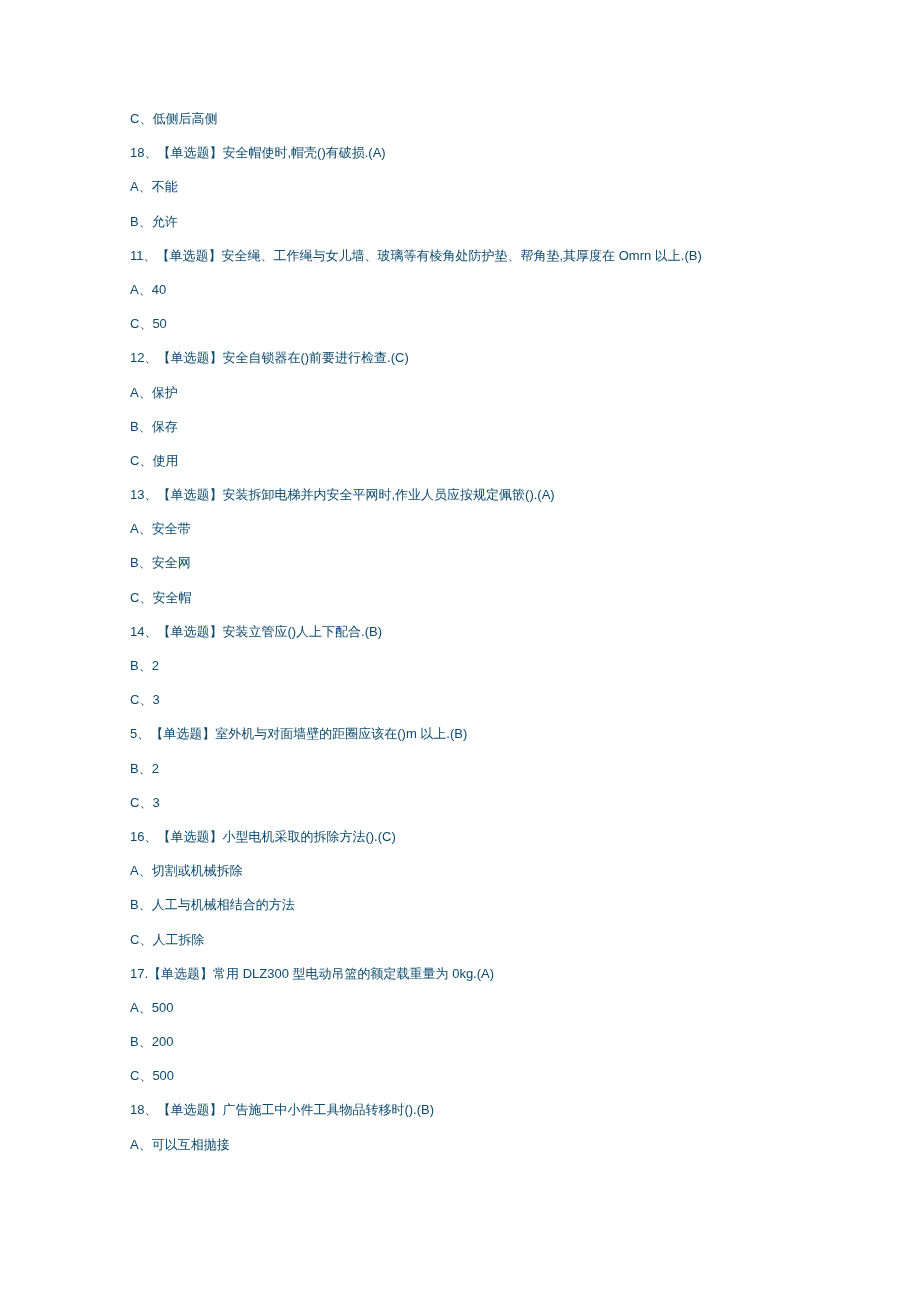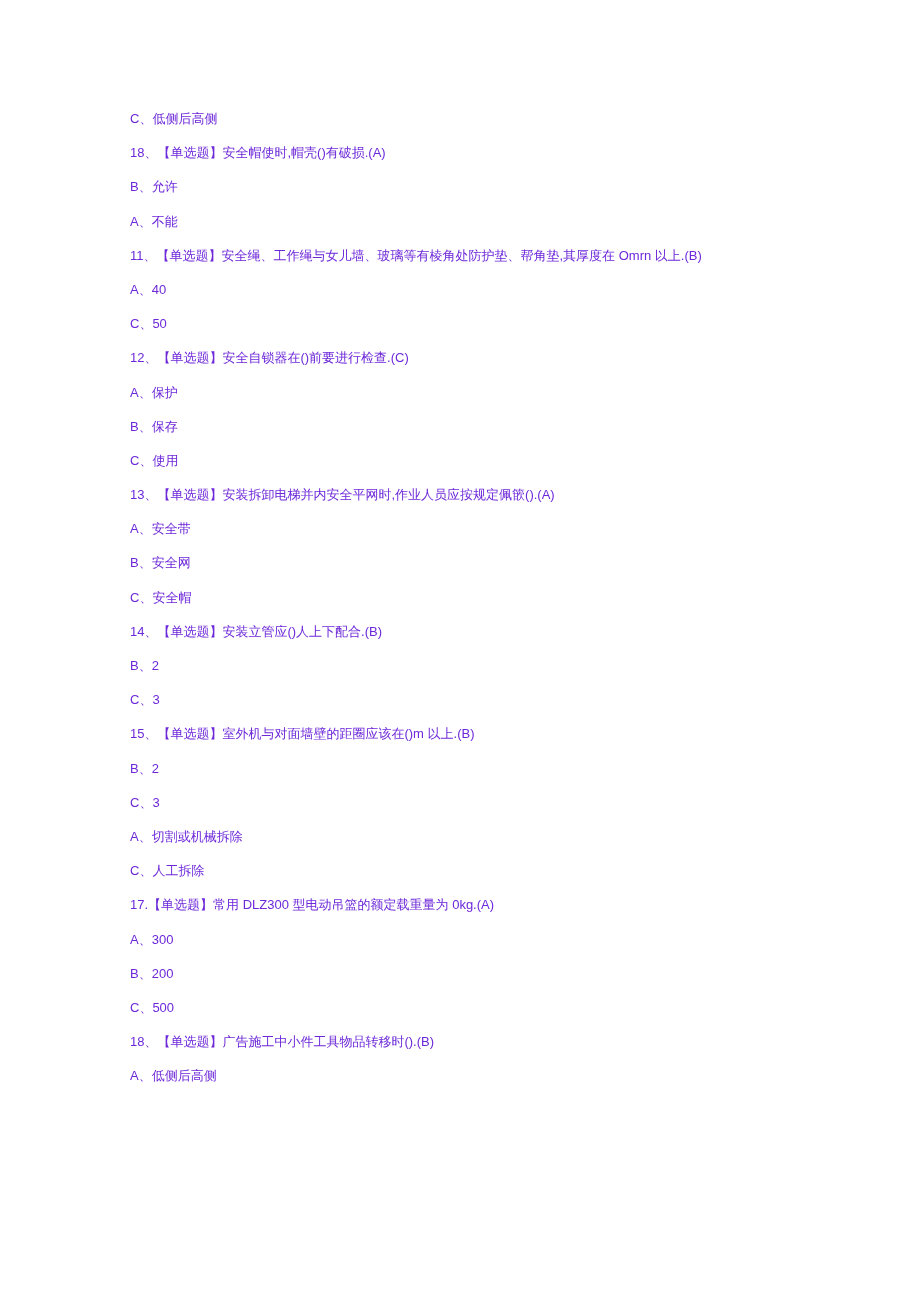--- a/index.html
+++ b/index.html
@@ -7,53 +7,55 @@
       padding: 0;
       background: #ffffff;
       font-family: "Microsoft YaHei", "SimSun", Arial, sans-serif;
       width: 920px;
     }
     .page {
       padding: 110px 130px 60px 130px;
     }
     .line {
       font-size: 13px;
-      color: #6d28d9;
+      color: #0c4a6e;
       line-height: 1.4;
       margin-bottom: 16px;
       white-space: pre-wrap;
     }
   </style>
 </head>
 <body>
 
 <div class="page">
   <div class="line">C、低侧后高侧</div>
   <div class="line">18、【单选题】安全帽使时,帽壳()有破损.(A)</div>
+  <div class="line">A、不能</div>
   <div class="line">B、允许</div>
-  <div class="line">A、不能</div>
   <div class="line">11、【单选题】安全绳、工作绳与女儿墙、玻璃等有棱角处防护垫、帮角垫,其厚度在 Omrn 以上.(B)</div>
   <div class="line">A、40</div>
   <div class="line">C、50</div>
   <div class="line">12、【单选题】安全自锁器在()前要进行检查.(C)</div>
   <div class="line">A、保护</div>
   <div class="line">B、保存</div>
   <div class="line">C、使用</div>
   <div class="line">13、【单选题】安装拆卸电梯并内安全平网时,作业人员应按规定佩篏().(A)</div>
   <div class="line">A、安全带</div>
   <div class="line">B、安全网</div>
   <div class="line">C、安全帽</div>
   <div class="line">14、【单选题】安装立管应()人上下配合.(B)</div>
   <div class="line">B、2</div>
   <div class="line">C、3</div>
-  <div class="line">15、【单选题】室外机与对面墙壁的距圈应该在()m 以上.(B)</div>
+  <div class="line">5、【单选题】室外机与对面墙壁的距圈应该在()m 以上.(B)</div>
   <div class="line">B、2</div>
   <div class="line">C、3</div>
+  <div class="line">16、【单选题】小型电机采取的拆除方法().(C)</div>
   <div class="line">A、切割或机械拆除</div>
+  <div class="line">B、人工与机械相结合的方法</div>
   <div class="line">C、人工拆除</div>
   <div class="line">17.【单选题】常用 DLZ300 型电动吊篮的额定载重量为 0kg.(A)</div>
-  <div class="line">A、300</div>
+  <div class="line">A、500</div>
   <div class="line">B、200</div>
   <div class="line">C、500</div>
   <div class="line">18、【单选题】广告施工中小件工具物品转移时().(B)</div>
-  <div class="line">A、低侧后高侧</div>
+  <div class="line">A、可以互相抛接</div>
 
 </div>
 
 </body></html>

